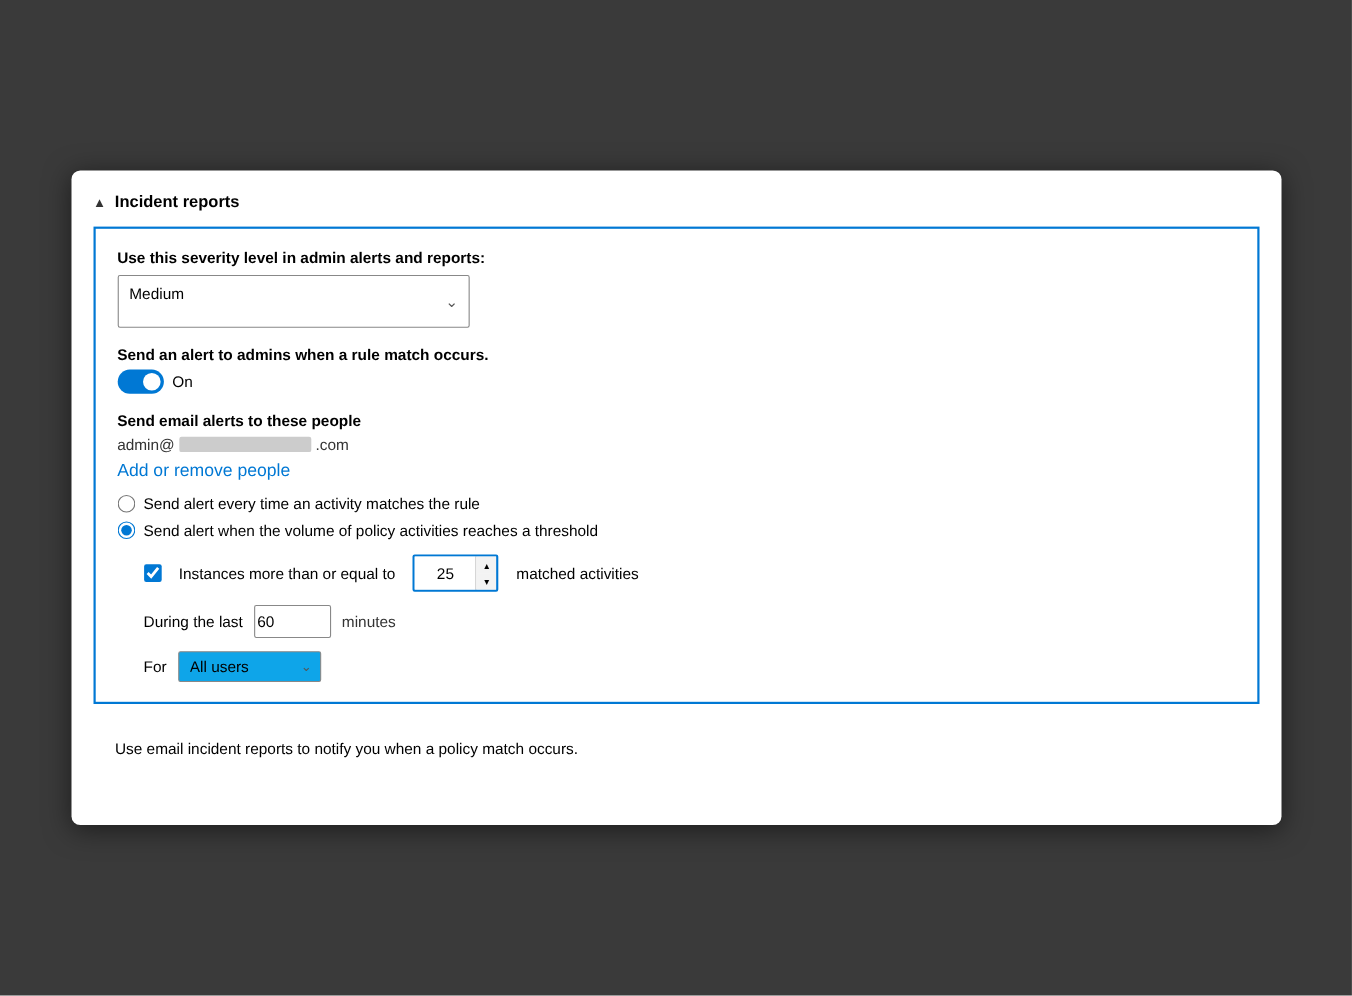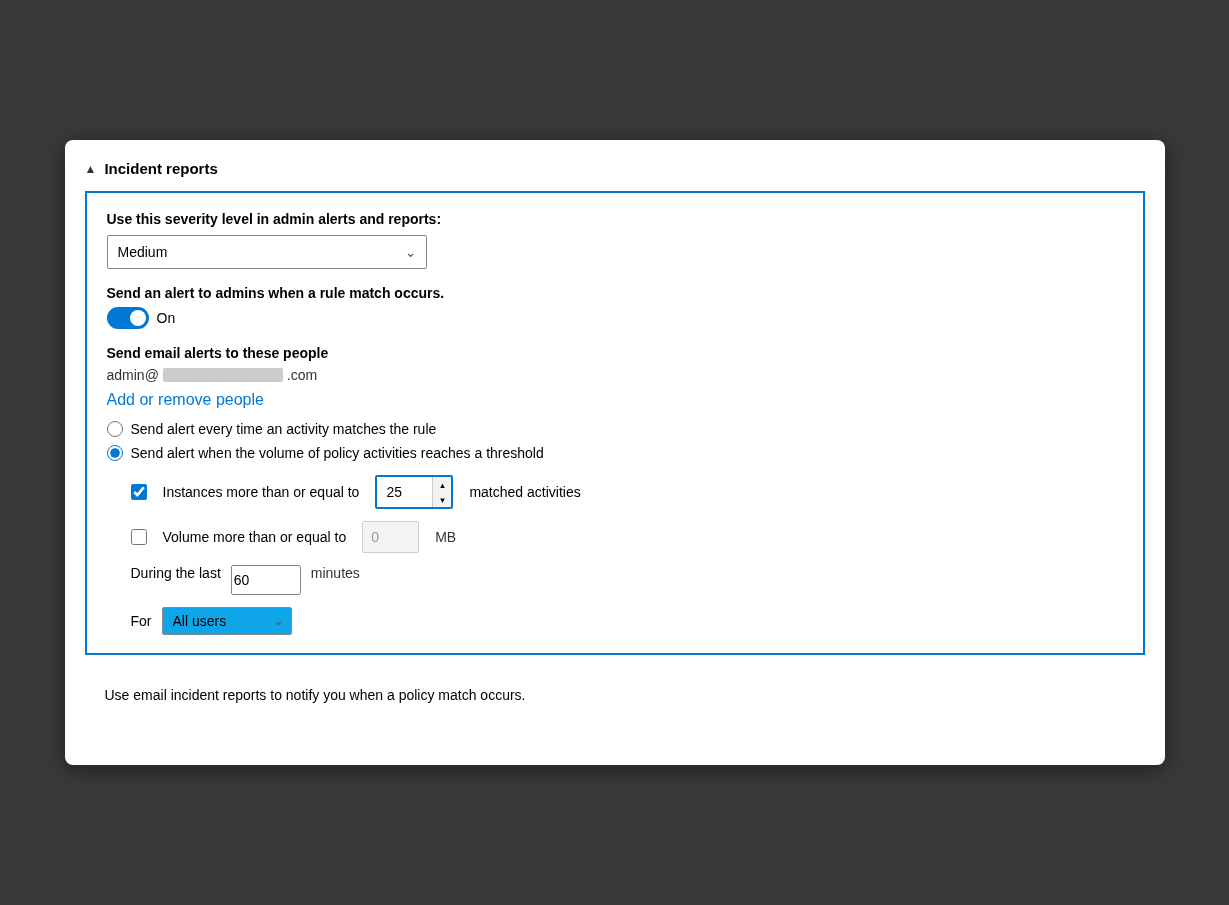--- a/index.html
+++ b/index.html
@@ -42,21 +42,21 @@
       display: block;
     }
     .select-wrapper {
       position: relative;
       display: inline-block;
       width: 320px;
       margin-bottom: 16px;
     }
     .select-field {
       width: 100%;
-      padding: 8px 36px 8px 10px;
+      padding: 8px 36px 22px 10px;
       border: 1px solid #888;
       border-radius: 2px;
       font-size: 14px;
       appearance: none;
       background: #fff;
       cursor: pointer;
     }
     .select-chevron {
       position: absolute;
       right: 10px;
@@ -175,20 +175,21 @@
       border: 2px solid #0078d4;
       border-radius: 2px;
     }
     .number-input {
       width: 55px;
       height: 30px;
       border: none;
       padding: 0 9px;
       font-size: 14px;
       outline: none;
+      text-align: center;
     }
     .spinner-btns {
       display: flex;
       flex-direction: column;
       border-left: 1px solid #ccc;
     }
     .spinner-btn {
       width: 18px;
       height: 15px;
       border: none;
@@ -199,20 +200,21 @@
       align-items: center;
       justify-content: center;
       padding: 0;
     }
     .unit-text {
       font-size: 14px;
       color: #333;
     }
     .during-row {
       display: flex;
+      align-items: center;
       gap: 10px;
       margin-bottom: 12px;
       margin-left: 0;
     }
     .for-row {
       display: flex;
       align-items: center;
       gap: 10px;
     }
     .minutes-input {
@@ -338,28 +340,20 @@
         <div class="number-input-wrapper">
           <input type="text" class="number-input" value="25" style="">
           <div class="spinner-btns">
             <button class="spinner-btn">▴</button>
             <button class="spinner-btn">▾</button>
           </div>
         </div>
         <span>matched activities</span>
       </div>
 
-      <div class="threshold-row">
-        <input type="checkbox" class="checkbox-input" style="">
-        <span>Volume more than or equal to</span>
-        <div class="volume-input-wrapper">
-          <input type="text" class="volume-input" value="0" style="">
-        </div>
-        <span class="unit-text">MB</span>
-      </div>
 
       <div class="during-row">
         <span>During the last</span>
         <input type="text" class="minutes-input" value="60" style="">
         <span class="unit-text">minutes</span>
       </div>
 
       <div class="for-row">
         <span>For</span>
         <div class="for-select-wrapper">

